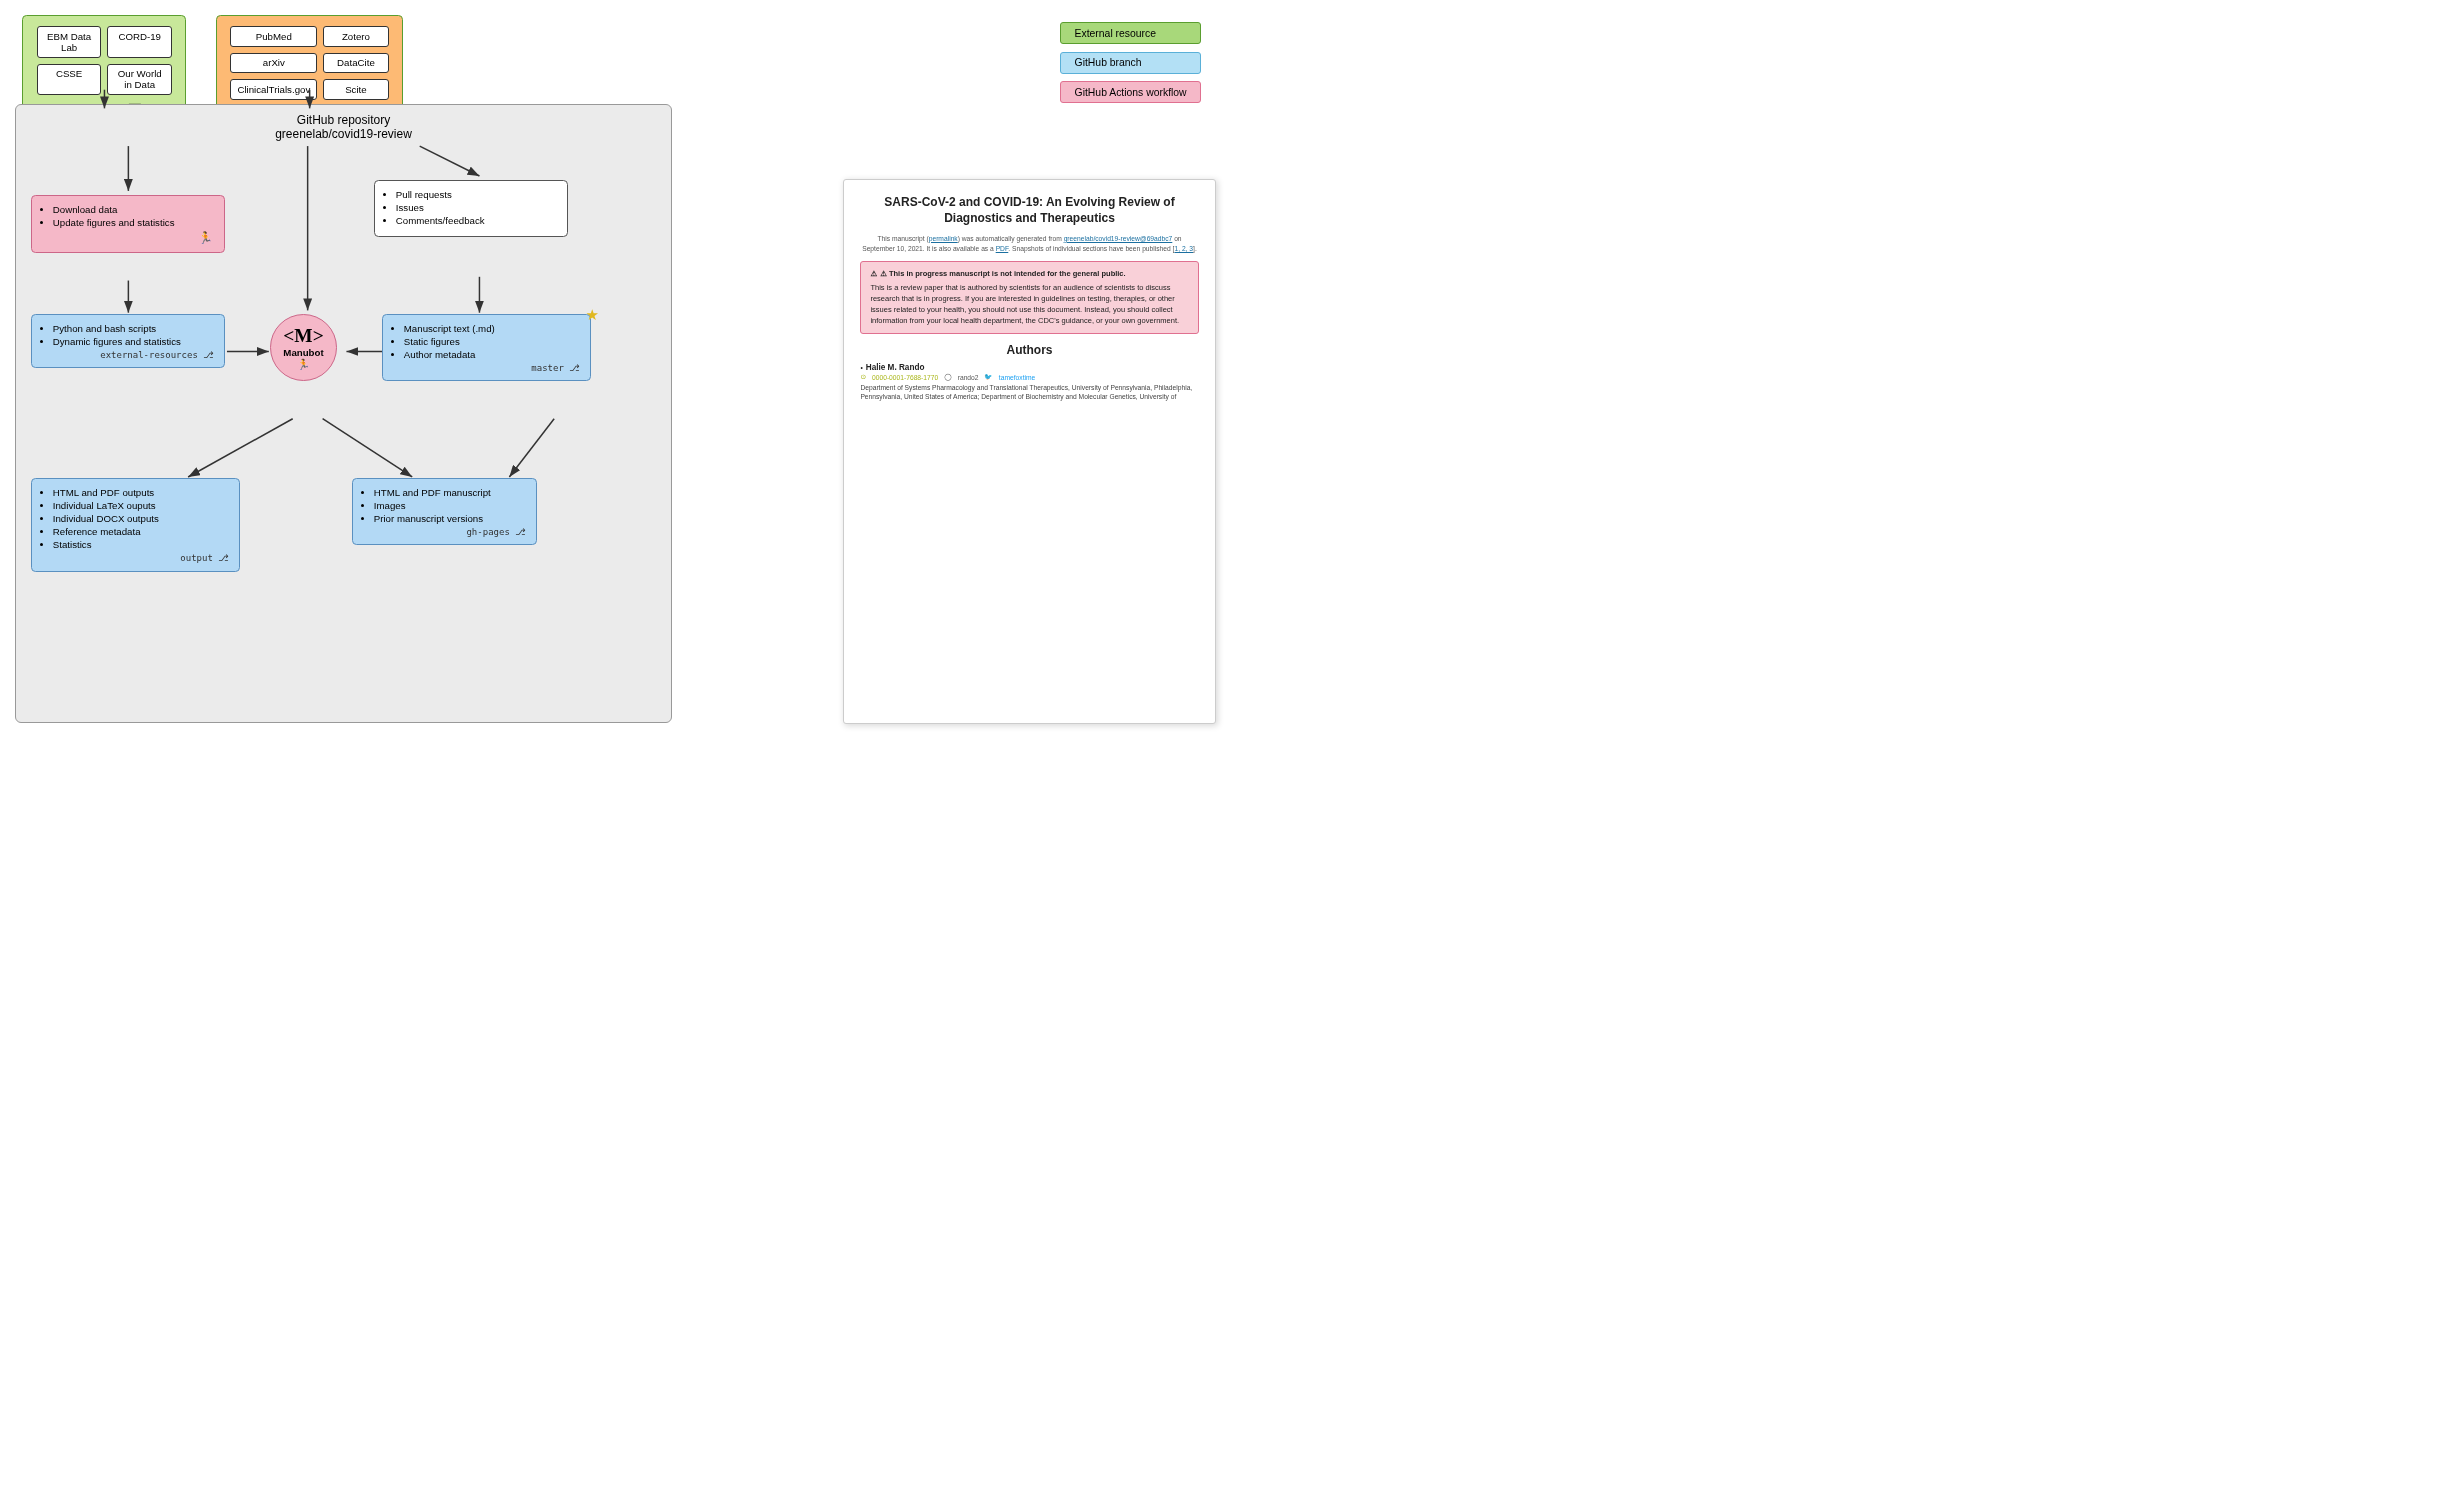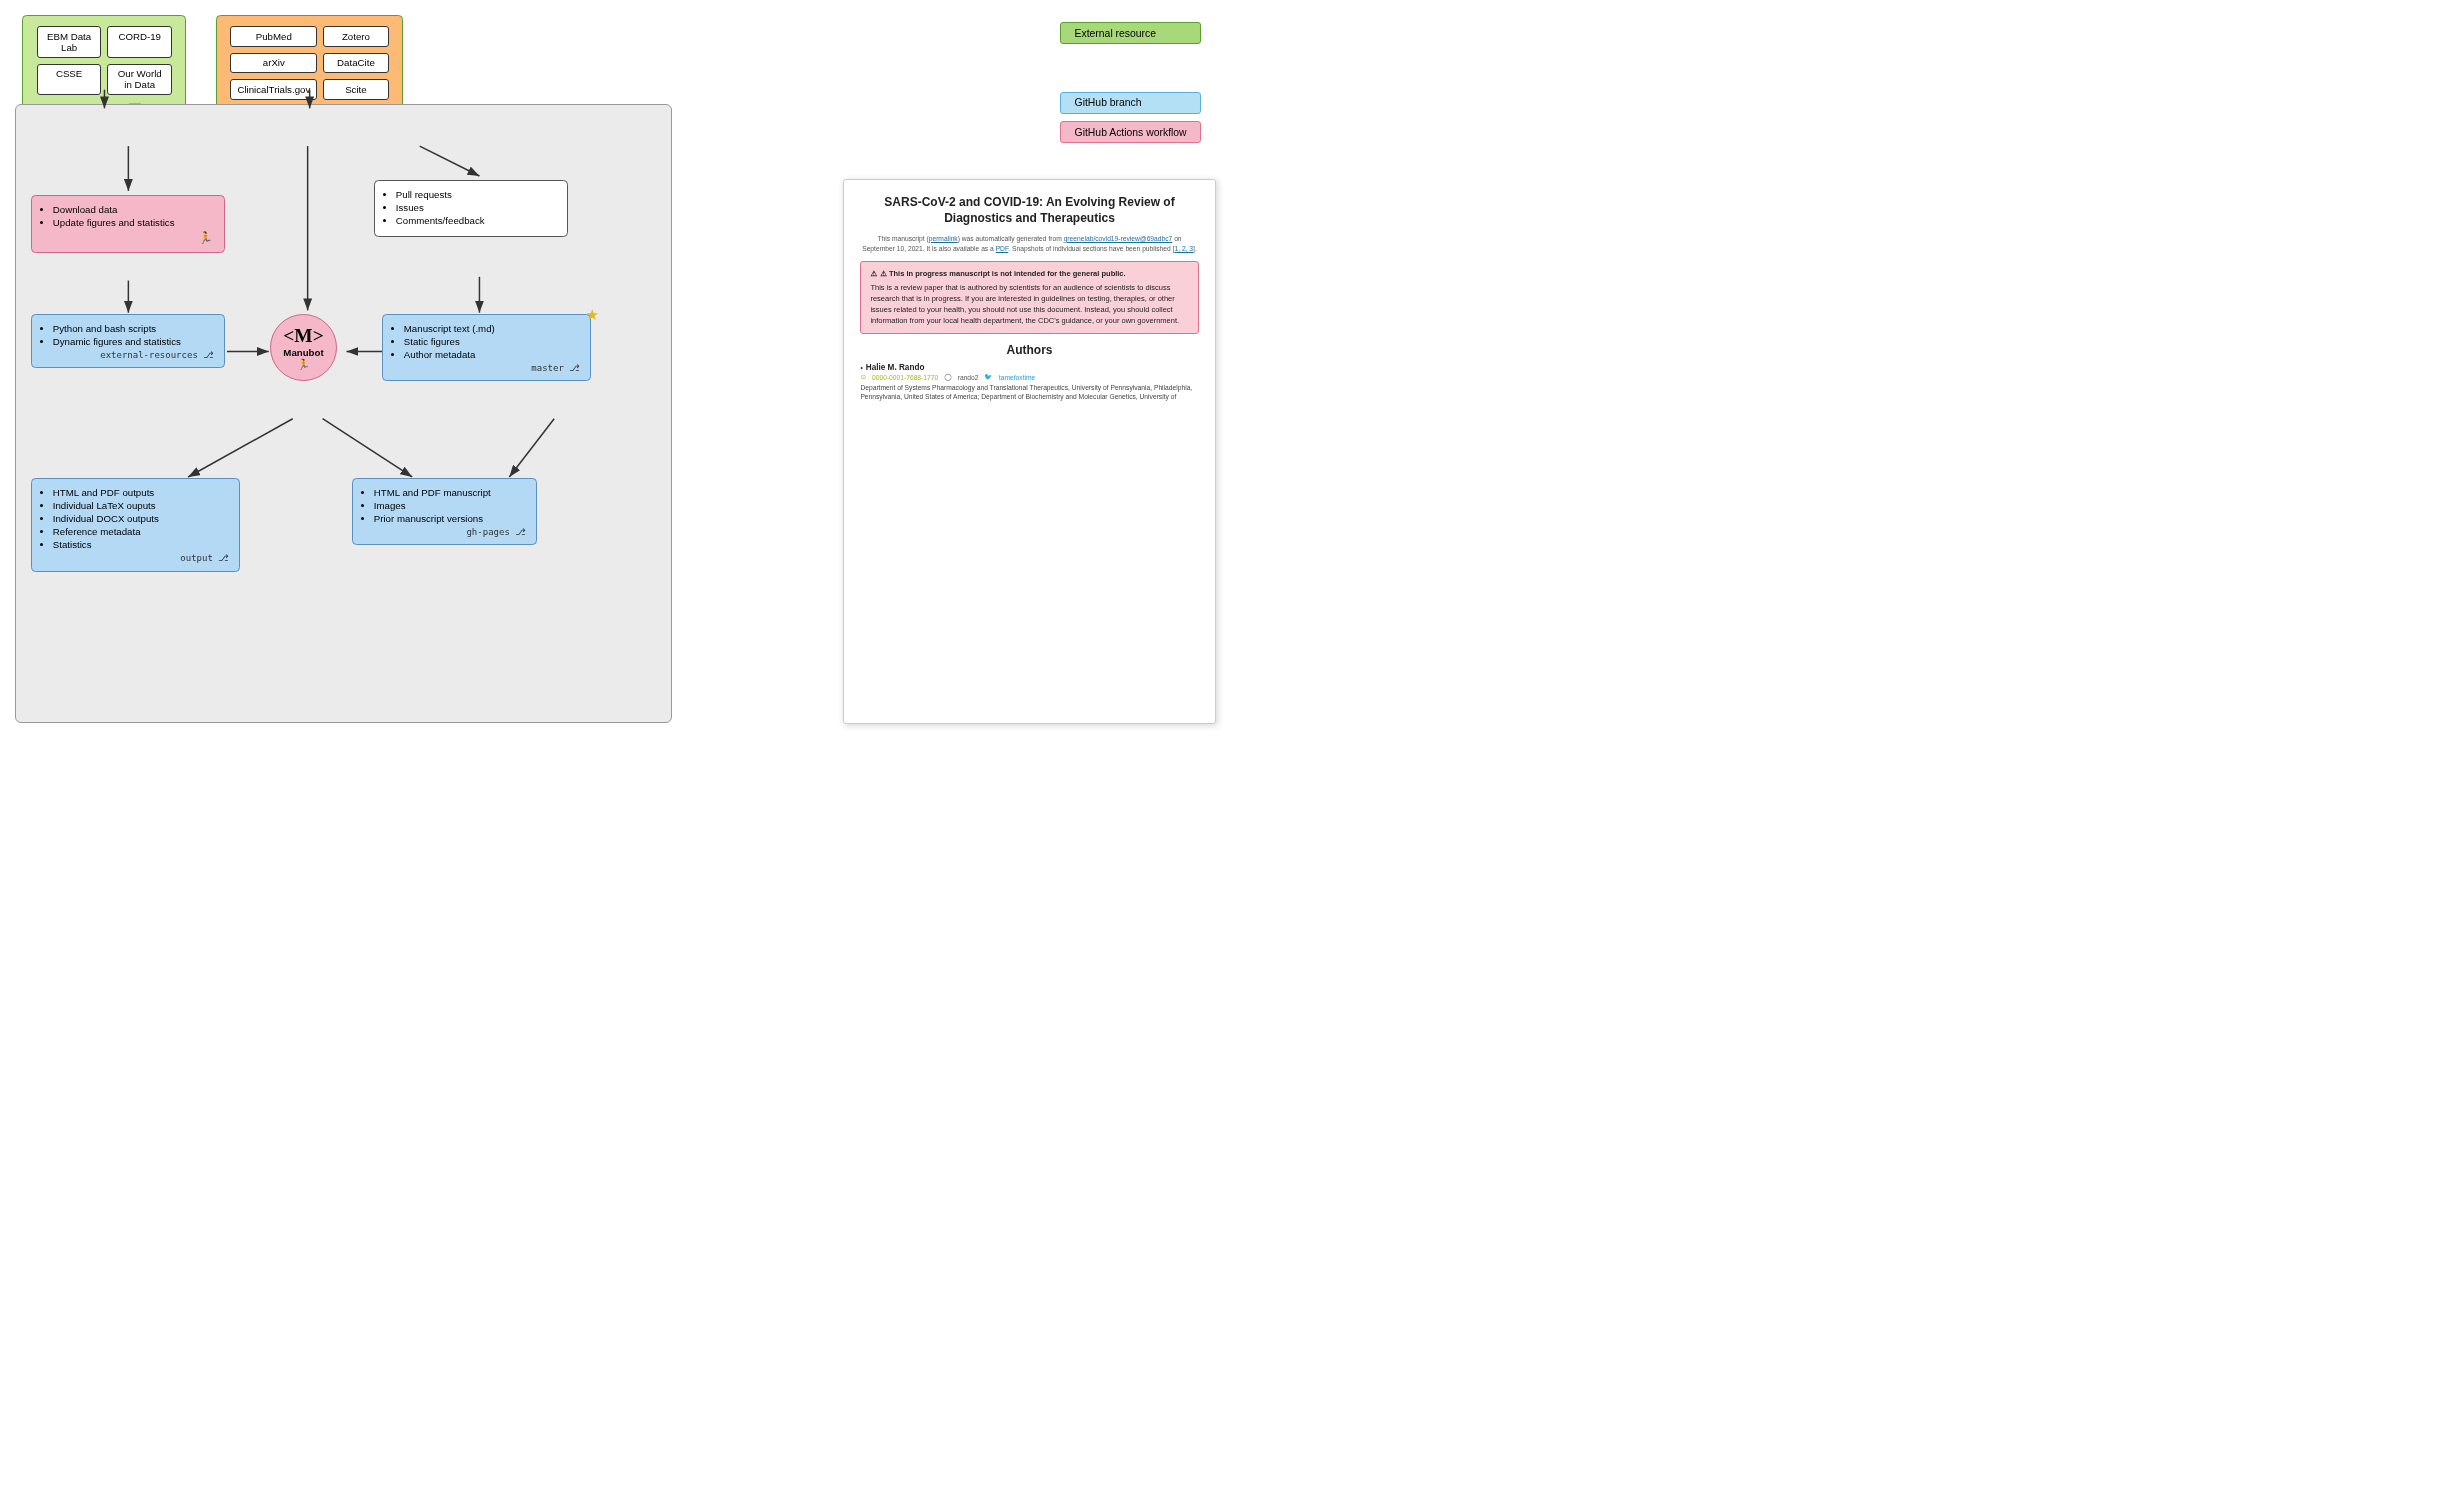--- a/index.html
+++ b/index.html
@@ -27,21 +27,20 @@
       font-size: 10.4px;
       font-weight: 500;
     }
     .legend-green {
       background: #a8d87a;
       border: 1.1px solid #5a9e2f;
     }
     .legend-blue {
       background: #b3e0f5;
       border: 1.1px solid #5ab0d8;
-      margin-top: 40px;
     }
     .legend-pink {
       background: #f5b8c8;
       border: 1.1px solid #e07090;
     }
 
     
     .data-sources-box {
       position: absolute;
       top: 15px;
@@ -376,20 +375,24 @@
     </div>
   </div>
   <div class="box-label box-label-with-icon">
     <span>Reference metadata</span>
     <span class="db-icon">🗄</span>
   </div>
 </div>
 
 <div class="workflow-container">
 
+  <div class="wf-github-label">
+    <div class="title">GitHub repository</div>
+    <div class="subtitle">greenelab/covid19-review</div>
+  </div>
 
   <svg class="connector-svg" xmlns="http://www.w3.org/2000/svg" viewBox="0 0 876 826" width="654" height="616">
     <defs>
       <marker id="arrowhead" markerWidth="8" markerHeight="6" refX="8" refY="3" orient="auto">
         <polygon points="0 0, 8 3, 0 6" fill="#333"></polygon>
       </marker>
     </defs>
 
     <line x1="150" y1="55" x2="150" y2="115" stroke="#333" stroke-width="2" marker-end="url(#arrowhead)"></line>
 

